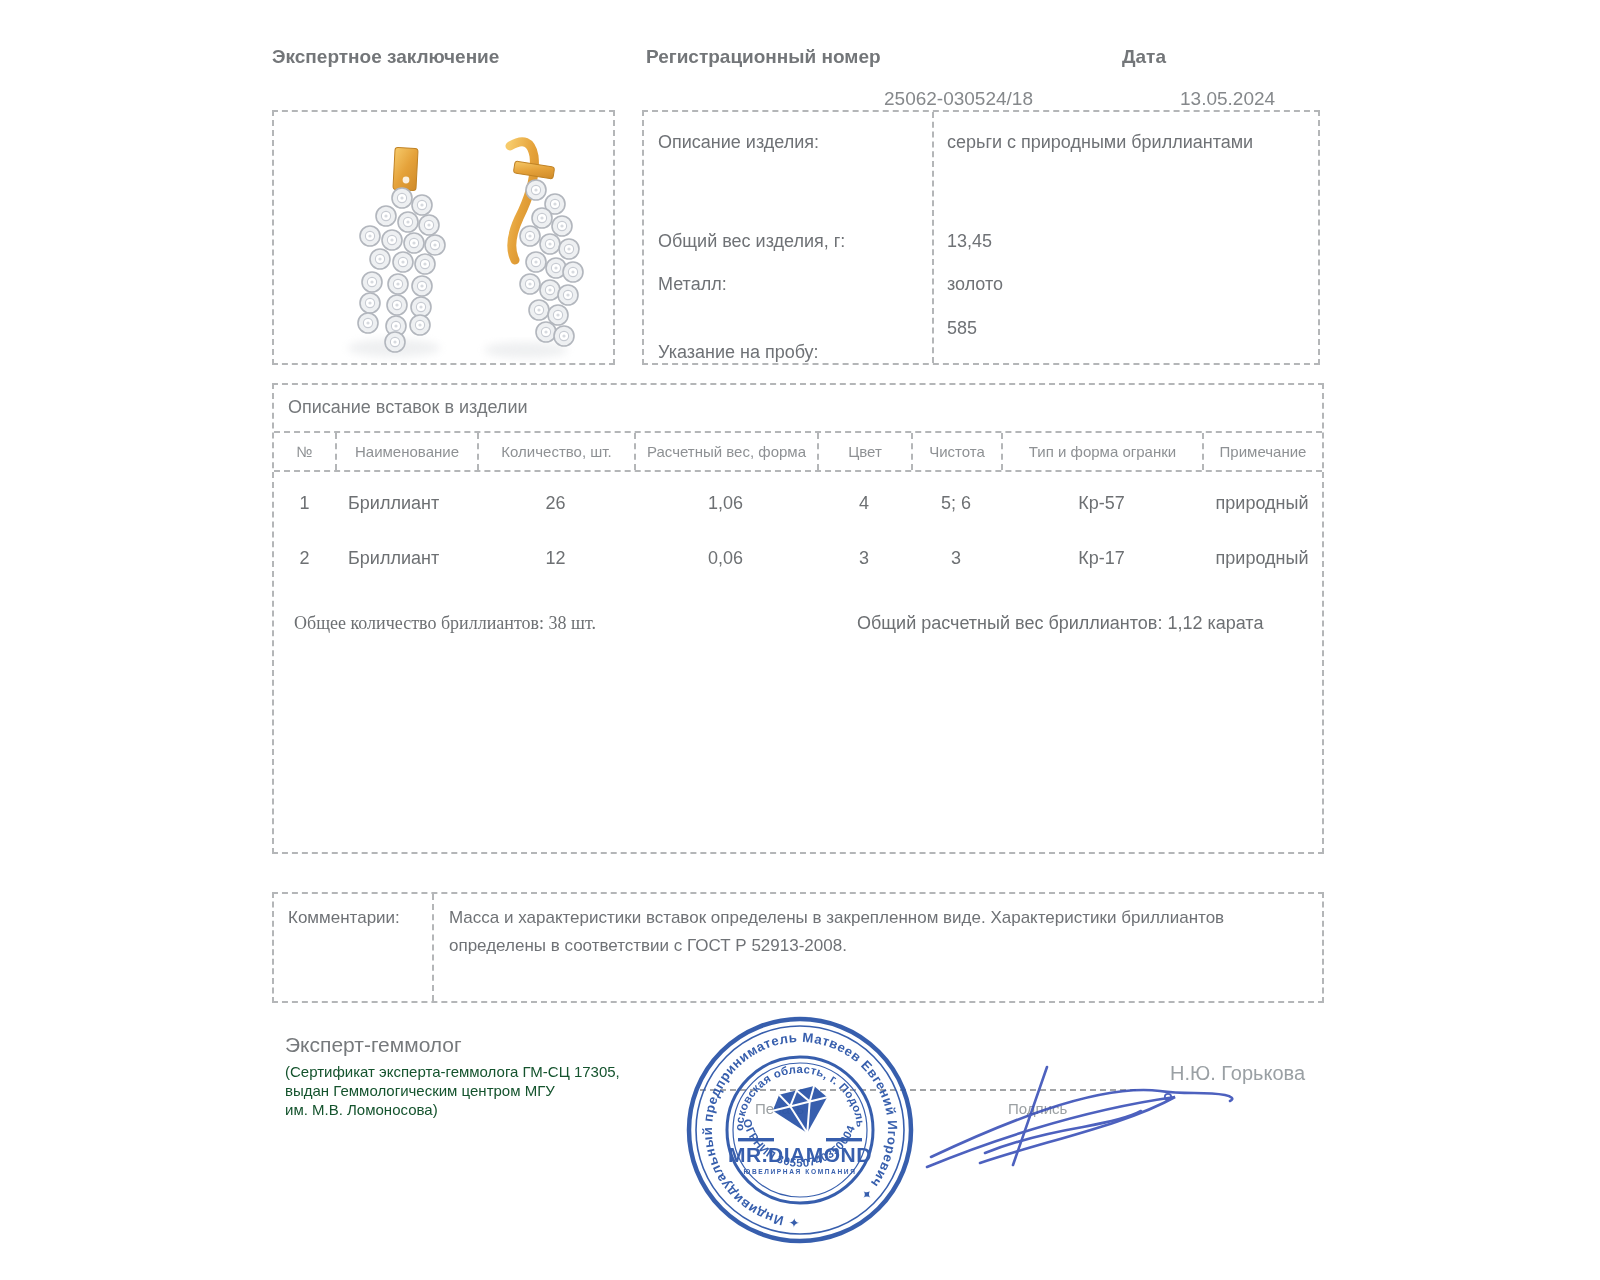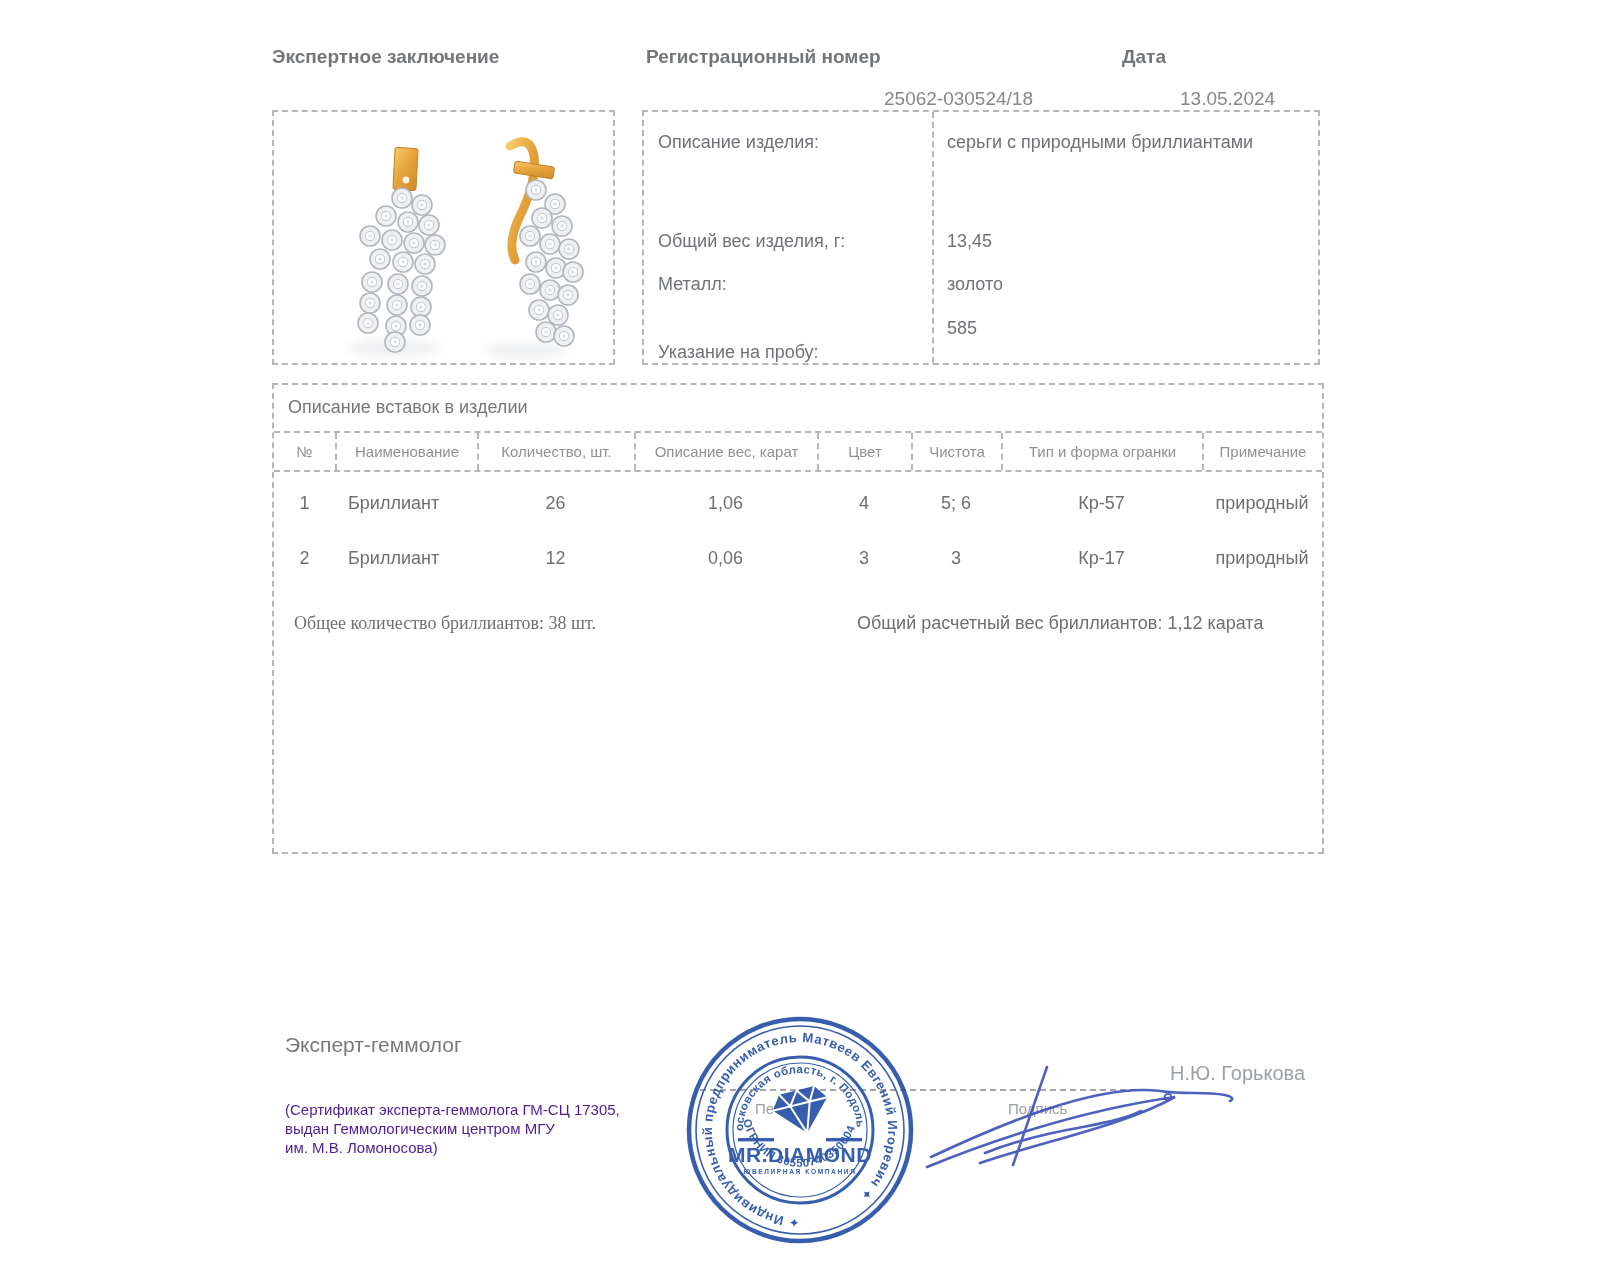--- a/index.html
+++ b/index.html
@@ -14,21 +14,21 @@
   .field-value{font-size:18px;color:#6f7276;}
   .tbl-title{font-size:18px;color:#75787b;}
   .grid-row{display:grid;grid-template-columns:61px 142px 157px 183px 94px 90px 201px 120px;box-sizing:border-box;}
   .hdr-row{border-top:2px dashed #b4b6b8;border-bottom:2px dashed #b4b6b8;}
   .hdr-cell{font-size:15px;color:#8e9194;display:flex;align-items:center;justify-content:center;border-left:2px dashed #b4b6b8;box-sizing:border-box;text-align:center;}
   .hdr-cell:first-child{border-left:none;}
   .data-cell{font-size:18px;color:#6d7073;display:flex;align-items:center;justify-content:center;}
   .data-cell.left{justify-content:flex-start;padding-left:13px;}
   .summary{font-size:18px;color:#6d7073;}
   .comment-text{font-size:17px;color:#6f7276;line-height:28px;}
-  .cert{font-size:15px;color:#4c1d95;line-height:19px;margin-top:38px;}
+  .cert{font-size:15px;color:#14532d;line-height:19px;}
   .soft{font-size:15px;color:#9ba0a3;}
   .name{font-size:20px;color:#9aa0a4;}
   .dash-line{border-top:2px dashed #a2a4a6;}
 </style>
 </head>
 <body>
 
 <div class="sheet">
 
   <div class="abs lbl-b" style="left:272px;top:46px;">Экспертное заключение</div>
@@ -121,21 +121,21 @@
     <div class="abs field-value" style="left:303px;top:206px;">585</div>
   </div>
 
   <div class="box" style="left:272px;top:383px;width:1052px;height:471px;">
     <div class="abs tbl-title" style="left:14px;top:12px;">Описание вставок в изделии</div>
 
     <div class="abs grid-row hdr-row" style="left:0;top:46px;width:1048px;height:41px;">
       <div class="hdr-cell">№</div>
       <div class="hdr-cell">Наименование</div>
       <div class="hdr-cell">Количество, шт.</div>
-      <div class="hdr-cell">Описание вес, карат</div>
+      <div class="hdr-cell">Расчетный вес, форма</div>
       <div class="hdr-cell">Цвет</div>
       <div class="hdr-cell">Чистота</div>
       <div class="hdr-cell">Тип и форма огранки</div>
       <div class="hdr-cell">Примечание</div>
     </div>
 
     <div class="abs grid-row" style="left:0;top:100px;width:1048px;height:36px;">
       <div class="data-cell">1</div>
       <div class="data-cell left">Бриллиант</div>
       <div class="data-cell">26</div>
@@ -154,20 +154,25 @@
       <div class="data-cell">3</div>
       <div class="data-cell">3</div>
       <div class="data-cell">Кр-17</div>
       <div class="data-cell">природный</div>
     </div>
 
     <div class="abs summary" style="left:20px;top:228px;font-family:Liberation Serif, serif;">Общее количество бриллиантов: 38 шт.</div>
     <div class="abs summary" style="left:583px;top:228px;">Общий расчетный вес бриллиантов: 1,12 карата</div>
   </div>
 
+  <div class="box" style="left:272px;top:892px;width:1052px;height:111px;">
+    <div class="abs" style="left:158px;top:0;height:100%;border-left:2px dashed #b4b6b8;"></div>
+    <div class="abs comment-text" style="left:14px;top:10px;">Комментарии:</div>
+    <div class="abs comment-text" style="left:175px;top:10px;width:855px;">Масса и характеристики вставок определены в закрепленном виде. Характеристики бриллиантов определены в соответствии с ГОСТ Р 52913-2008.</div>
+  </div>
 
   <div class="abs" style="left:285px;top:1033px;font-size:21px;color:#76797c;">Эксперт-геммолог</div>
   <div class="abs cert" style="left:285px;top:1062px;">(Сертификат эксперта-геммолога ГМ-СЦ 17305,</div>
   <div class="abs cert" style="left:285px;top:1081px;">выдан Геммологическим центром МГУ</div>
   <div class="abs cert" style="left:285px;top:1100px;">им. М.В. Ломоносова)</div>
 
   <div class="abs dash-line" style="left:700px;top:1089px;width:436px;"></div>
   <div class="abs soft" style="left:755px;top:1100px;">Печать</div>
   <div class="abs soft" style="left:1008px;top:1100px;">Подпись</div>
   <div class="abs name" style="left:1170px;top:1062px;">Н.Ю. Горькова</div>

